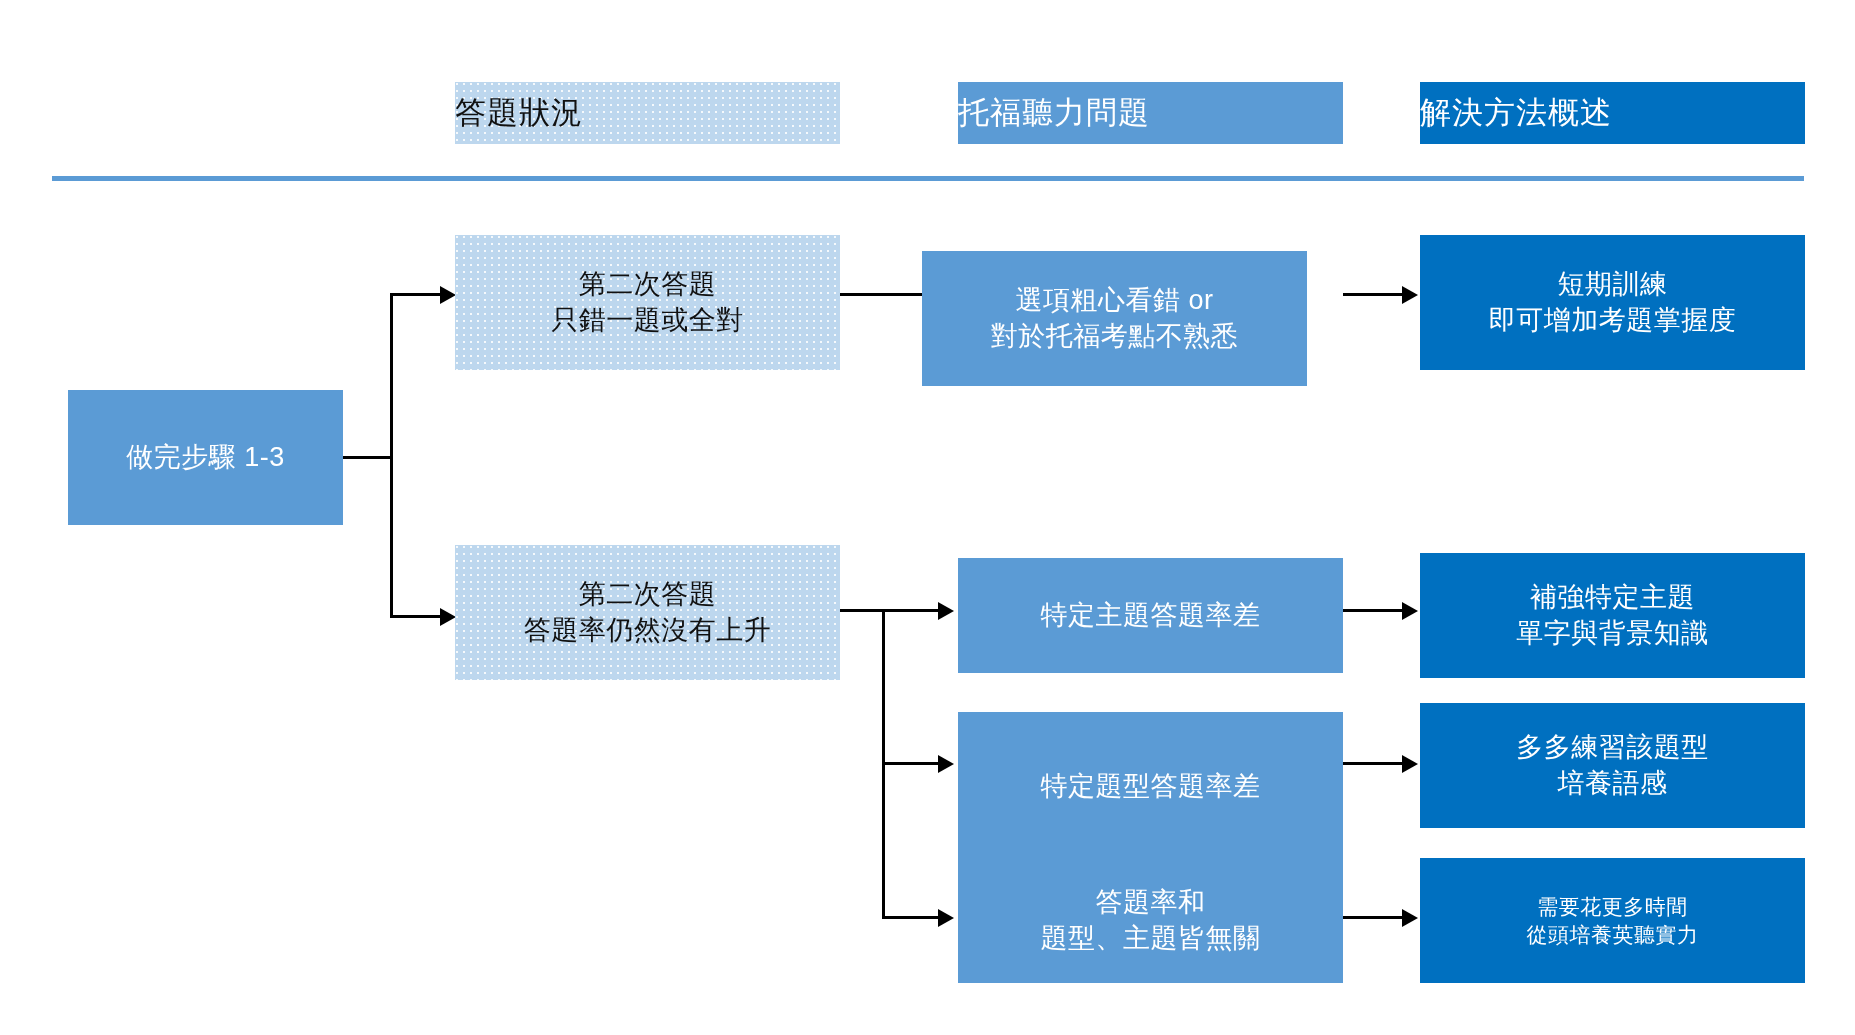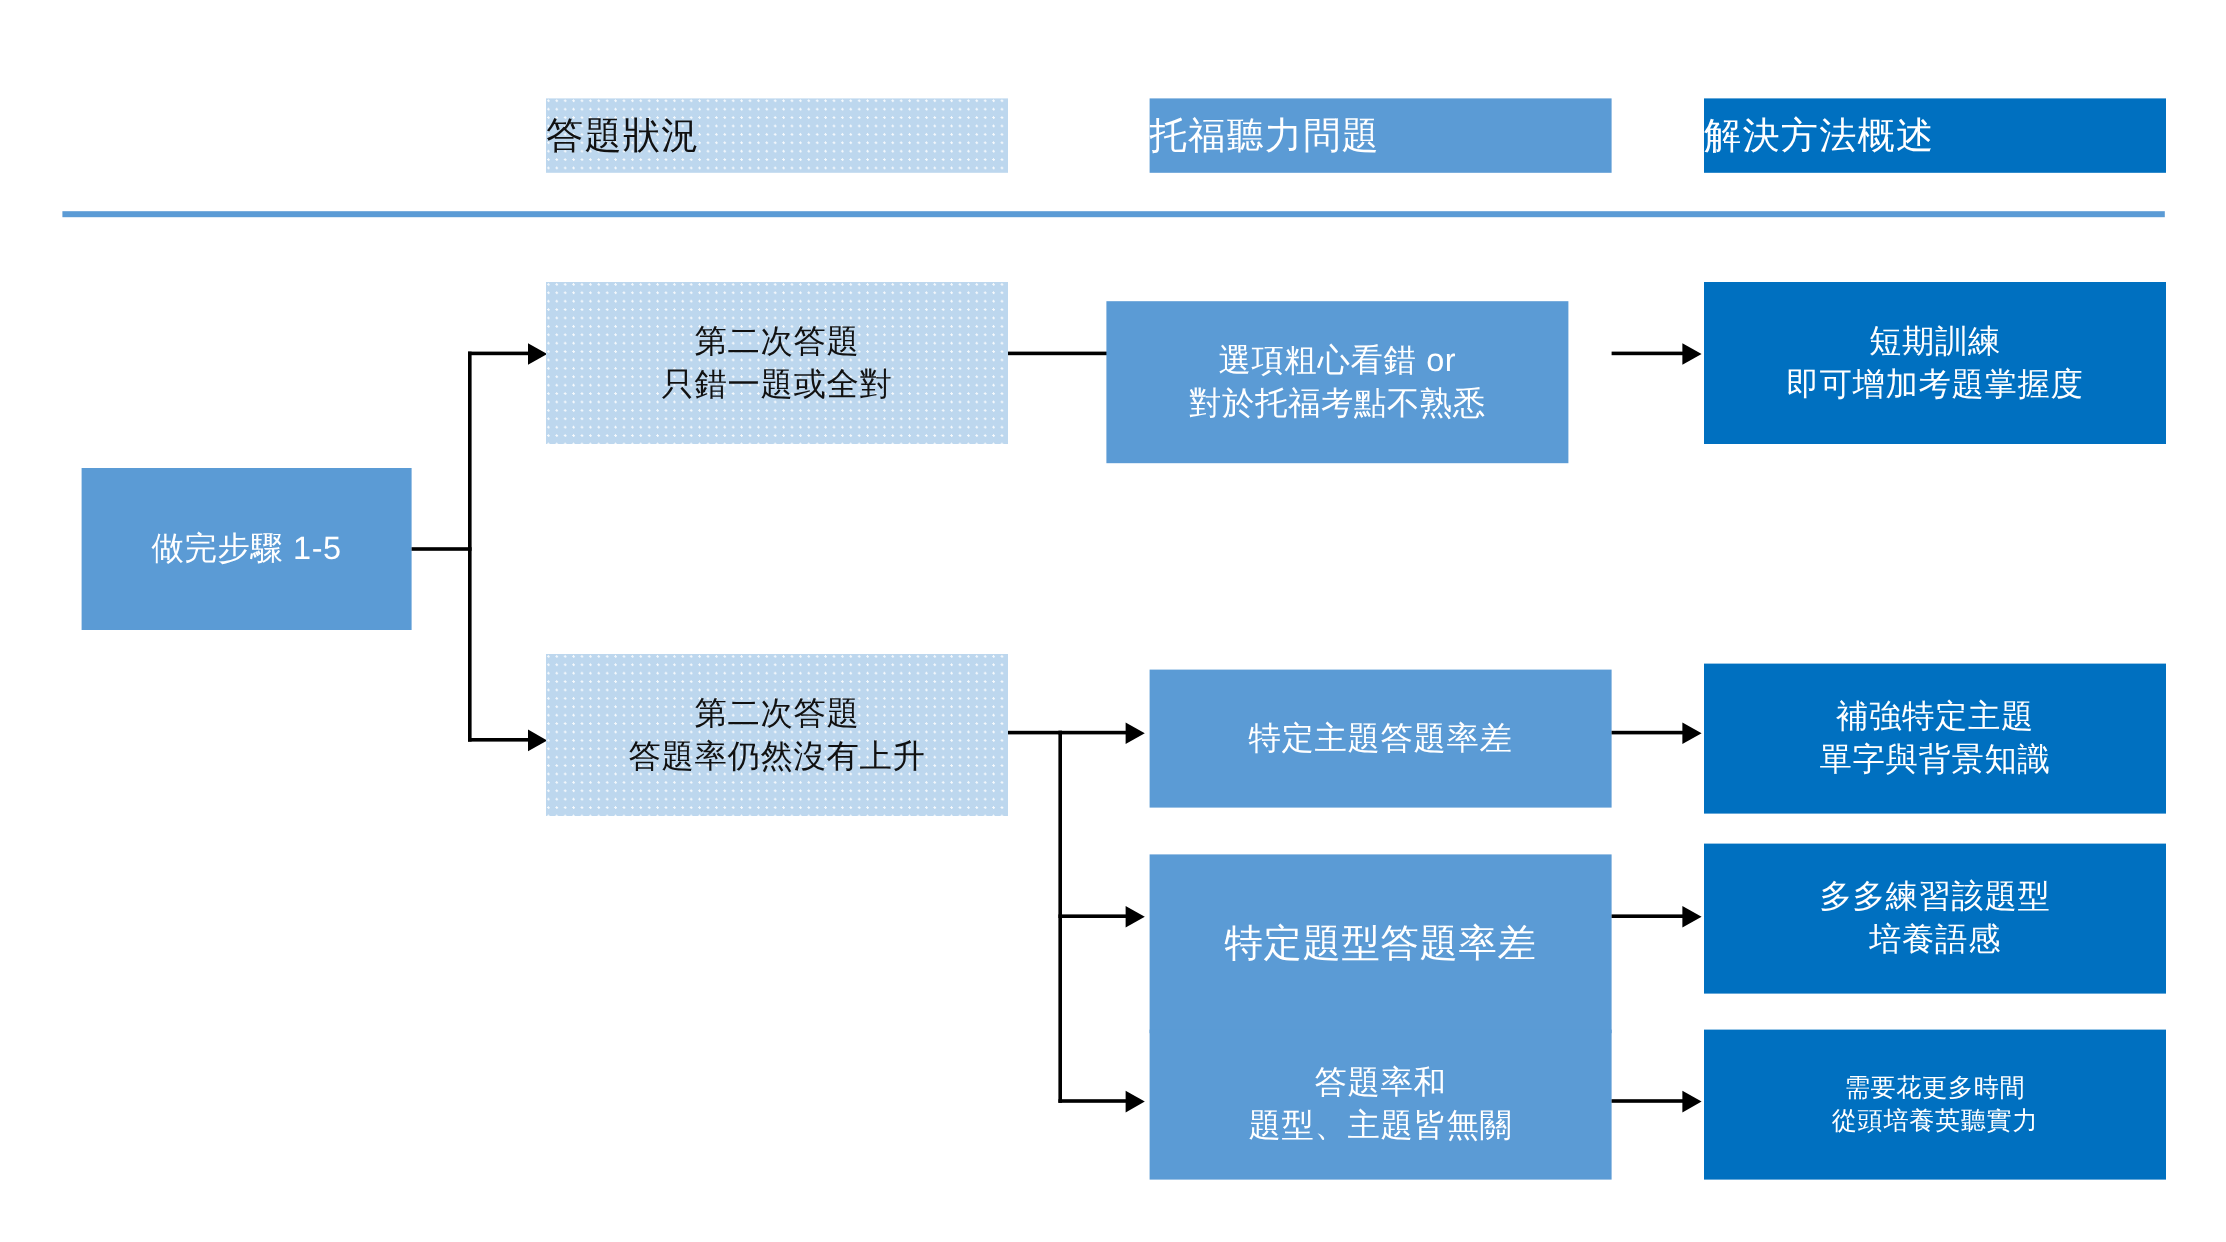--- a/index.html
+++ b/index.html
@@ -91,21 +91,21 @@
     <span class="txt">托福聽力問題</span>
   </div>
 
   <div class="hdr dk" style="left:1420px; top:82px; width:385px; height:62px;">
     <span class="txt">解決方法概述</span>
   </div>
 
   <div class="divider" style="left:52px; top:176px; width:1752px; height:5px;"></div>
 
   <div class="node md" style="left:68px; top:390px; width:275px; height:135px; font-size:27px;">
-    <span class="txt">做完步驟 1-5</span>
+    <span class="txt">做完步驟 1-3</span>
   </div>
 
   <div class="ln" style="left:343px; top:456px; width:50px; height:3px;"></div>
 
   <div class="ln" style="left:390px; top:293px; width:3px; height:325px;"></div>
 
   <div class="ln" style="left:390px; top:293px; width:60px; height:3px;"></div>
   <div class="arrow" style="left:440px; top:286px;"></div>
 
   <div class="ln" style="left:390px; top:615px; width:60px; height:3px;"></div>
@@ -162,21 +162,21 @@
   </div>
   <div class="ln" style="left:1343px; top:609px; width:62px; height:3px;"></div>
   <div class="arrow" style="left:1402px; top:602px;"></div>
   <div class="node dk" style="left:1420px; top:553px; width:385px; height:125px; font-size:27px;">
     <span class="txt">
       <span>補強特定主題</span><br>
       <span>單字與背景知識</span>
     </span>
   </div>
 
-  <div class="node md" style="left:958px; top:712px; width:385px; height:149px; font-size:32px;">
+  <div class="node md" style="left:958px; top:712px; width:385px; height:149px; font-size:27px;">
     <span class="txt">特定題型答題率差</span>
   </div>
   <div class="ln" style="left:1343px; top:762px; width:62px; height:3px;"></div>
   <div class="arrow" style="left:1402px; top:755px;"></div>
   <div class="node dk" style="left:1420px; top:703px; width:385px; height:125px; font-size:27px;">
     <span class="txt">
       <span>多多練習該題型</span><br>
       <span>培養語感</span>
     </span>
   </div>

